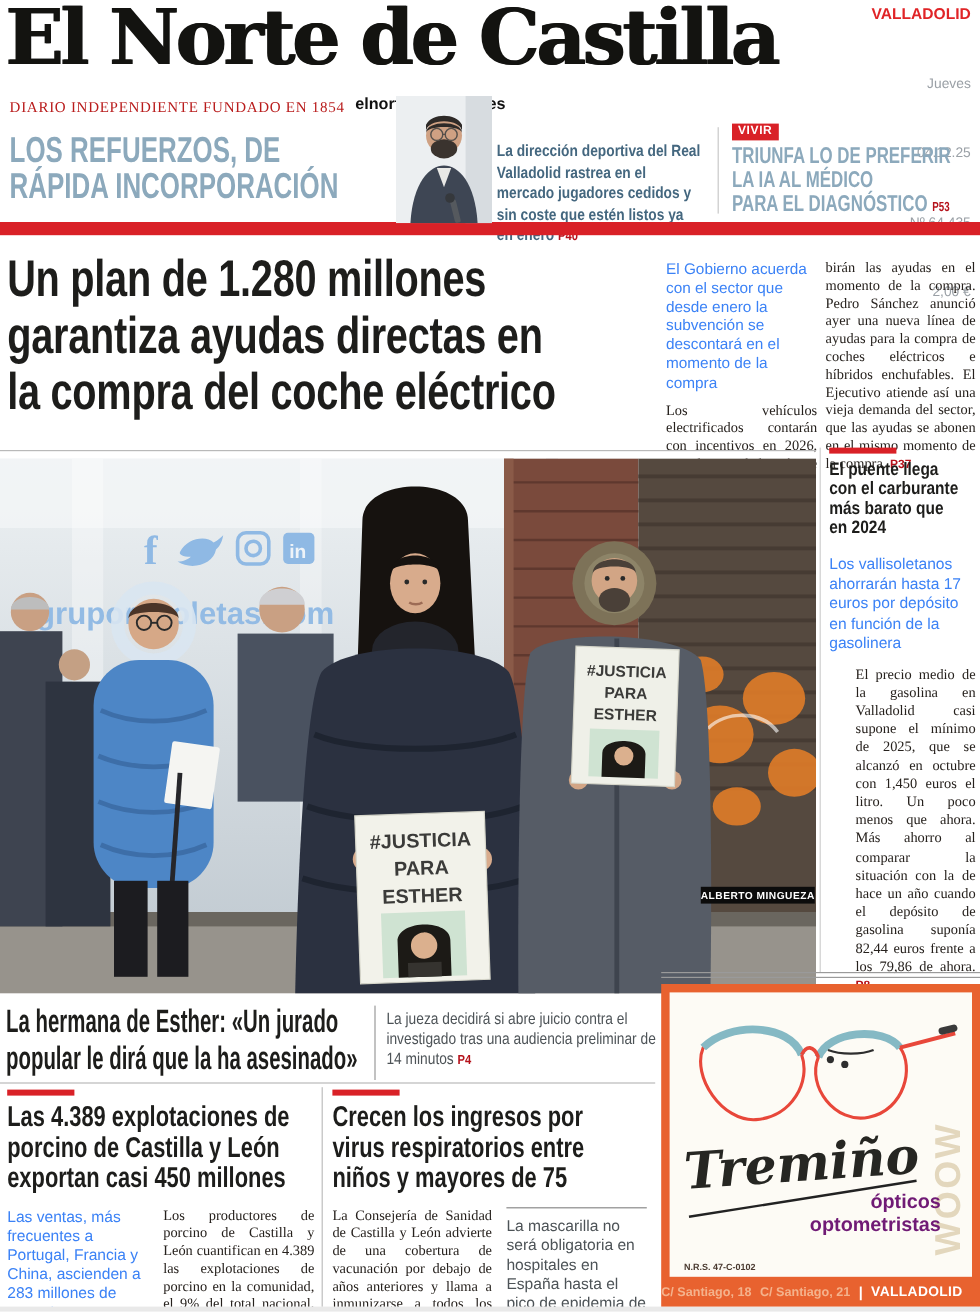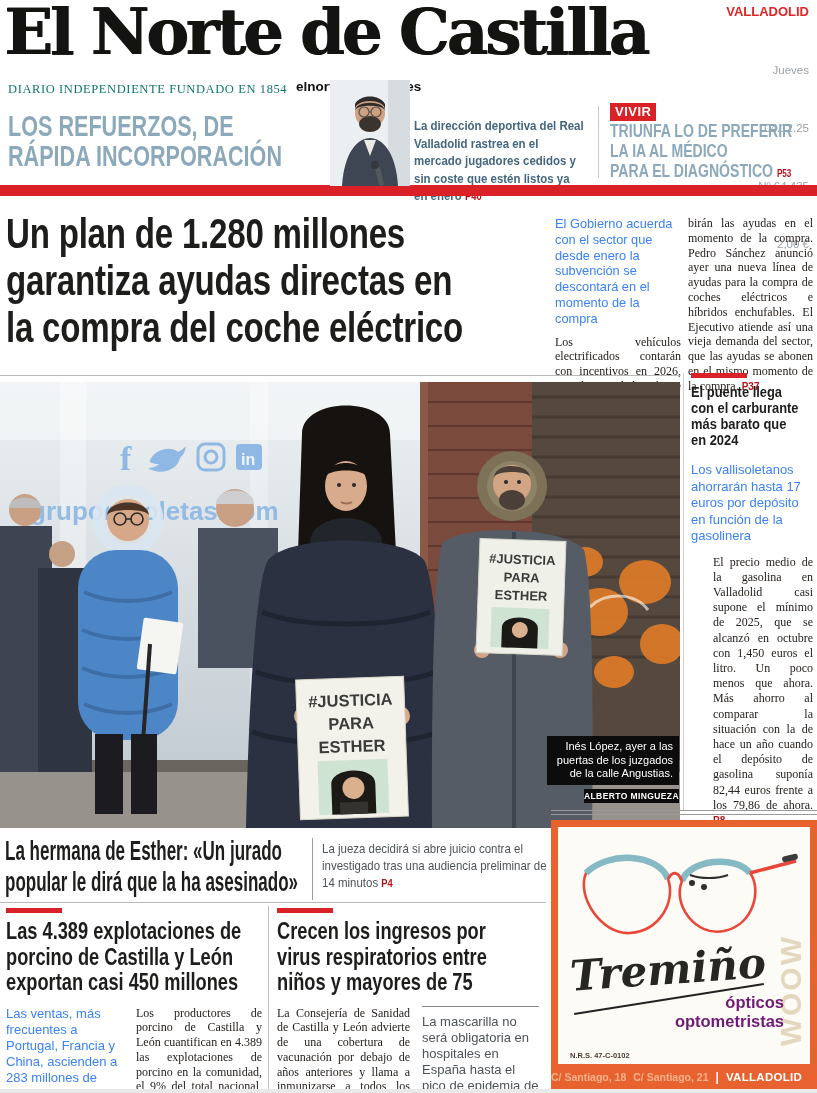--- a/index.html
+++ b/index.html
@@ -4,33 +4,33 @@
 <style>
   html,body{margin:0;padding:0;background:#e9e9e9;}
   .page{position:relative;width:817px;height:1089px;background:#fff;overflow:hidden;
         font-family:"Liberation Sans",sans-serif;margin:0 auto;}
   .abs{position:absolute;}
   .sx{transform-origin:left top;}
   
   .logo{left:4px;top:-6px;font-family:"DejaVu Serif",serif;font-weight:bold;font-size:64px;
         letter-spacing:-3px;color:#131310;text-shadow:1px 0 0 #131310;white-space:nowrap;}
   .tagline{left:8px;top:82px;font-family:"Liberation Serif",serif;font-size:12.5px;
-           letter-spacing:.6px;color:#0f766e;}
+           letter-spacing:.6px;color:#b91c1c;}
   .site{left:296px;top:79px;font-size:13.5px;font-weight:bold;color:#111;}
   .m-right{right:8px;top:5px;text-align:right;line-height:14px;}
   .m-ed{font-size:13px;font-weight:bold;color:#e02427;}
   .m-info{font-size:11.5px;color:#9aa0a6;margin-top:44px;}
   
   .t-left{left:8px;top:111px;width:400px;font-weight:bold;font-size:30px;line-height:30px;
           color:#8ca9bc;transform:scaleX(.72);white-space:pre-line;}
   .t-photo{left:330px;top:80px;width:80px;height:106px;z-index:4;}
   .t-mid{left:414px;top:117px;width:200px;font-weight:bold;font-size:13.5px;line-height:17.5px;
          color:#44677f;transform:scaleX(.85);}
   .t-vline{left:598px;top:106px;width:1px;height:72px;background:#c9c9c9;}
-  .kicker{left:610px;top:103px;background:#d92127;color:#fff;font-size:13px;font-weight:bold;
+  .kicker{left:610px;top:103px;background:#d92127;color:#fff;font-size:10px;font-weight:bold;
           padding:1px 5px 2px;letter-spacing:.5px;}
   .t-right{left:610px;top:121px;width:285px;font-weight:bold;font-size:19px;line-height:20px;
            color:#8ca9bc;transform:scaleX(.74);white-space:pre-line;}
   .pg{color:#b5121b;font-weight:bold;font-family:"Liberation Sans",sans-serif;}
   .pg-s{font-size:10px;} .pg-m{font-size:11px;}
   .redband{left:0;top:185px;width:817px;height:11px;background:#d92127;}
   
   .hl{font-family:"Liberation Sans",sans-serif;font-weight:bold;color:#1d1d1b;white-space:pre-line;}
   .lead-h{left:6px;top:210px;width:700px;font-size:43px;line-height:47px;letter-spacing:-.3px;
           transform:scaleX(.77);}
@@ -313,21 +313,20 @@
             <rect x="492" y="226" width="58" height="40" fill="#cfe3d2"></rect>
             <path d="M503,266 L503,246 C503,232 539,232 539,246 L539,266 Z" fill="#1c1a16"></path>
             <circle cx="521" cy="248" r="8" fill="#dbb08e"></circle>
           </g>
         </g>
       </g>
     </svg>
   </div>
 
   <div class="abs cap-wrap">
-    <div class="cap-box">Inés López, ayer a las puertas de los juzgados de la calle Angustias.</div>
     <div class="cap-credit">ALBERTO MINGUEZA</div>
   </div>
 
   <div class="abs sx hl esther-h">La hermana de Esther: «Un jurado
 popular le dirá que la ha asesinado»</div>
   <div class="abs v-esther"></div>
   <div class="abs esther-d"><span>La jueza decidirá si abre juicio contra el investigado tras una audiencia preliminar de 14 minutos </span><span class="pg pg-m">P4</span></div>
   <div class="abs rule r-esther"></div>
 
   <div class="abs sidebar">

